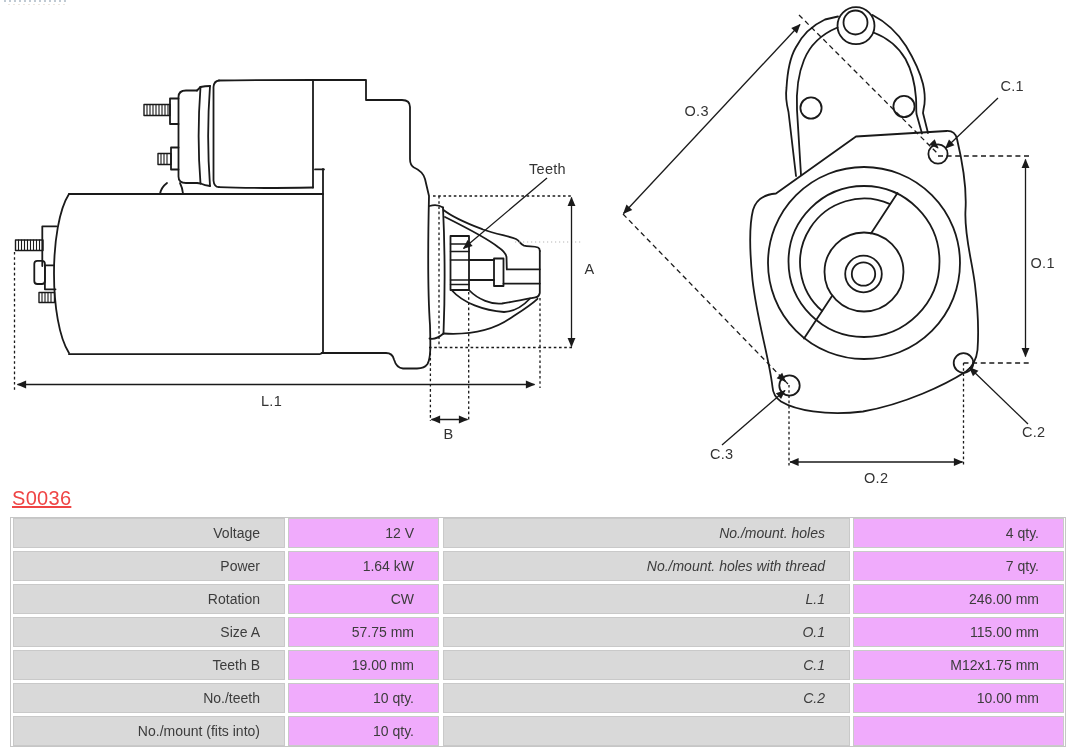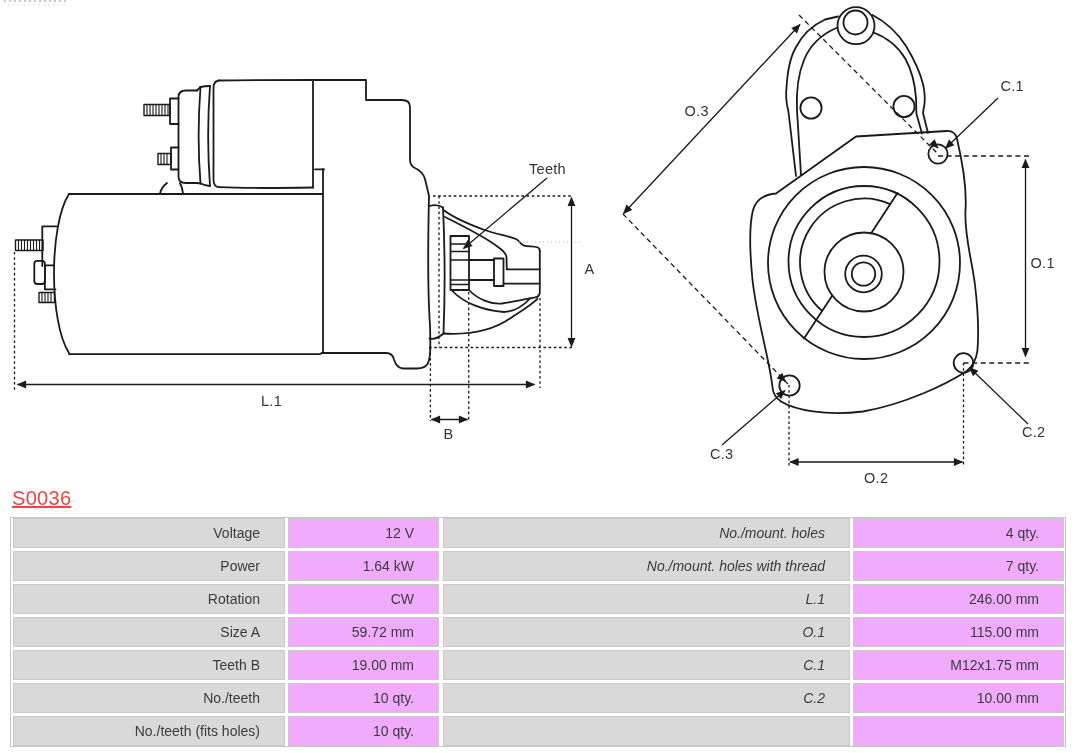--- a/index.html
+++ b/index.html
@@ -211,35 +211,35 @@
       <div class="c w c4">7 qty.</div>
   </div>
   <div class="row" style="top:66px">
     <div class="c g c1">Rotation</div>
       <div class="c w c2">CW</div>
     <div class="c g c3">L.1</div>
       <div class="c w c4">246.00 mm</div>
   </div>
   <div class="row" style="top:99px">
     <div class="c g c1">Size A</div>
-      <div class="c w c2">59.72 mm</div>
+      <div class="c w c2">57.75 mm</div>
     <div class="c g c3">O.1</div>
       <div class="c w c4">115.00 mm</div>
   </div>
   <div class="row" style="top:132px">
     <div class="c g c1">Teeth B</div>
       <div class="c w c2">19.00 mm</div>
     <div class="c g c3">C.1</div>
       <div class="c w c4">M12x1.75 mm</div>
   </div>
   <div class="row" style="top:165px">
     <div class="c g c1">No./teeth</div>
       <div class="c w c2">10 qty.</div>
     <div class="c g c3">C.2</div>
       <div class="c w c4">10.00 mm</div>
   </div>
   <div class="row" style="top:198px">
-    <div class="c g c1">No./teeth (fits holes)</div>
+    <div class="c g c1">No./mount (fits into)</div>
       <div class="c w c2">10 qty.</div>
     <div class="c g c3"></div>
       <div class="c w c4"></div>
   </div>
 </div>
 
 </body></html>

